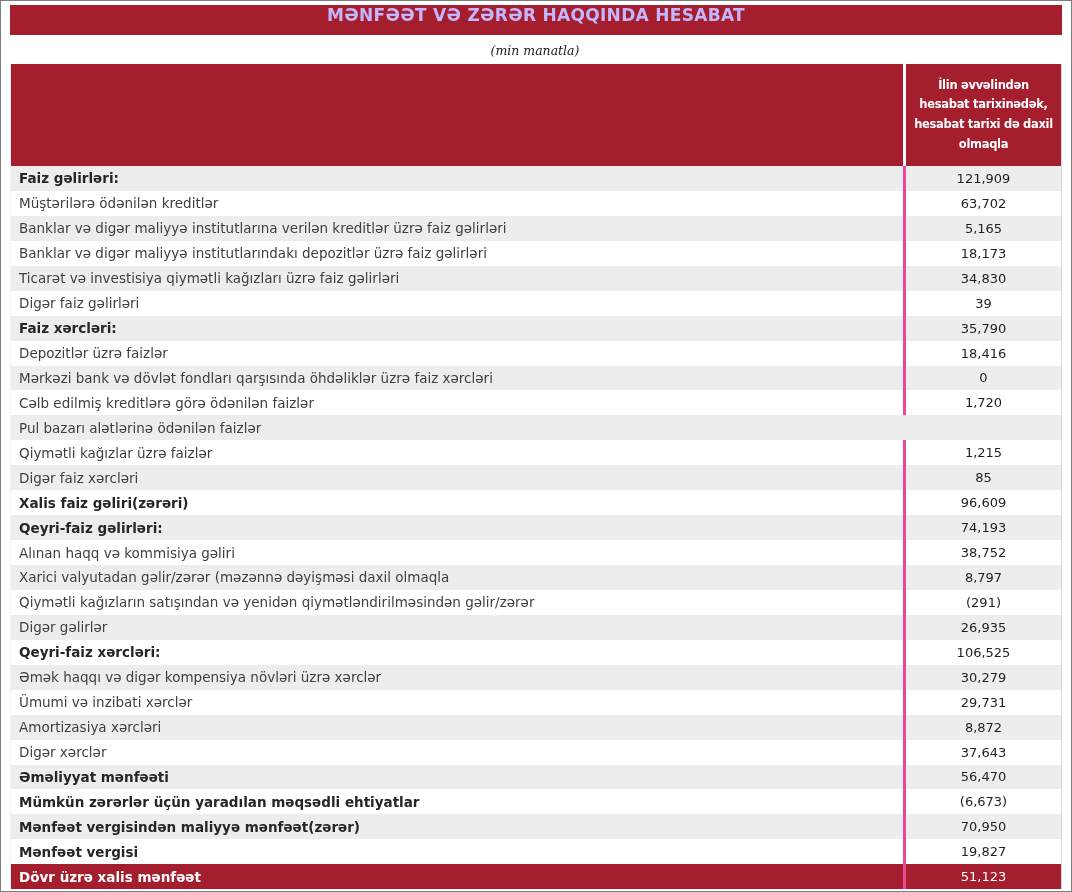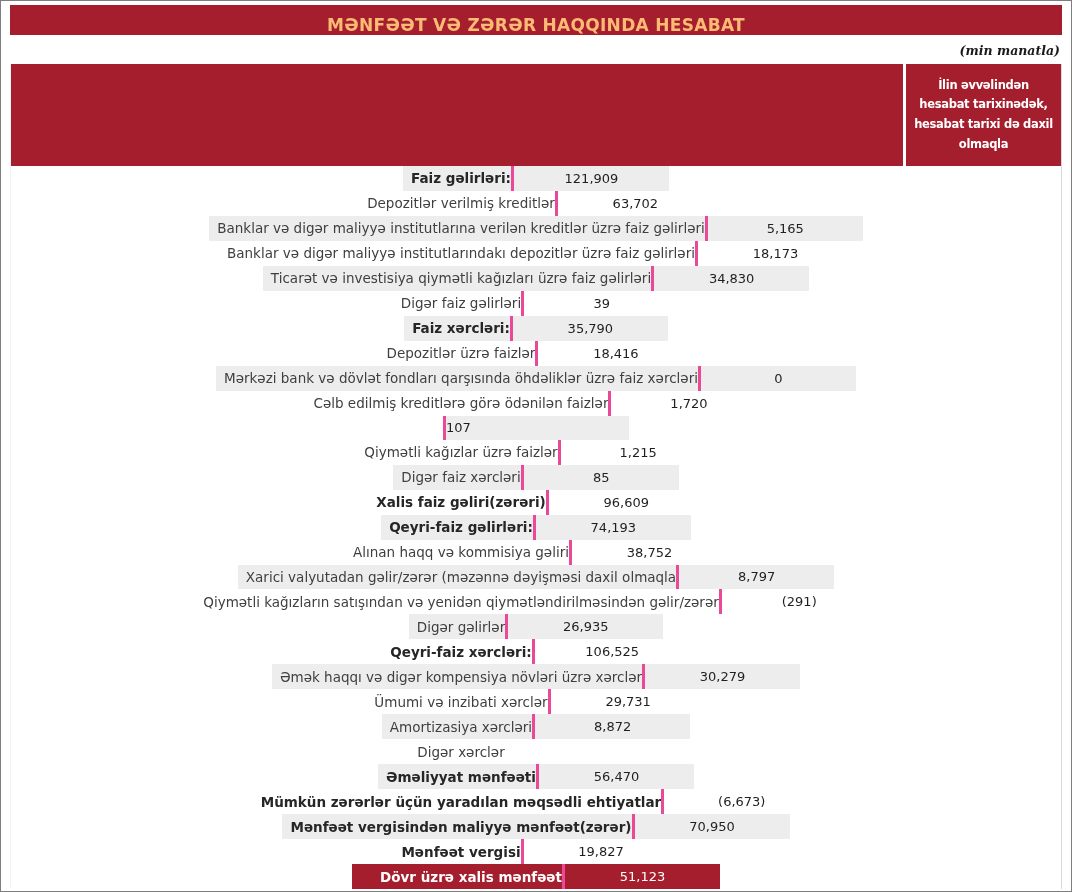--- a/index.html
+++ b/index.html
@@ -16,33 +16,33 @@
   }
   .page{
     width:1072px; height:892px;
     border:1px solid #7d7d7d;
     padding:4px 9px 2px 9px;
     background:#ffffff;
     display:flex; flex-direction:column;
   }
   .title-bar{
     background:var(--red);
-    color:#fdba74;
+    color:#c4b5fd;
     height:30px;
-    display:flex; align-items:flex-end; justify-content:center;
+    display:flex; align-items:flex-start; justify-content:center;
     font-weight:bold;
     font-size:17px;
     letter-spacing:0.3px;
     flex:0 0 auto;
   }
   .unit-note{
-    text-align:right;
+    text-align:center;
     font-family:"DejaVu Serif","Liberation Serif",serif;
     font-style:italic;
-    font-weight:bold;
+    font-weight:normal;
     font-size:12.5px;
     color:#1a1a1a;
     padding:8px 2px 6px 0;
     flex:0 0 auto;
   }
   .table{
     flex:1 1 auto;
     display:flex; flex-direction:column;
     border-right:1px solid #d9d9d9;
     border-left:1px solid #f2f2f2;
@@ -60,21 +60,21 @@
     color:#ffffff;
     font-weight:bold;
     font-size:11.5px;
     letter-spacing:-0.3px;
     line-height:1.7;
     text-align:center;
     white-space:pre-line;
     display:flex; align-items:center; justify-content:center;
     padding:2px 3px;
   }
-  #rows{ flex:1 1 auto; display:flex; flex-direction:column;align-items:center; }
+  #rows{ flex:1 1 auto; display:flex; flex-direction:column; }
   .row{
     display:grid;
     grid-template-columns:1fr 158px;
     flex:1 1 auto;
     align-items:center;
     background:#ffffff;
   }
   #rows .row:nth-child(odd){ background:var(--row-alt); }
   .cell.label{
     padding-left:8px;
@@ -89,21 +89,21 @@
     font-weight:normal;
     font-size:13px;
     color:#1f1f1f;
     align-self:stretch;
     display:flex; align-items:center; justify-content:center;
   }
   .row.bold .cell.label{
     font-weight:bold;
     color:var(--text-strong);
   }
-  #rows .row.highlight{ background:var(--red);padding-left:20px; }
+  #rows .row.highlight{ background:var(--red); }
   .row.highlight .cell.label,
   .row.highlight .cell.value{ color:#ffffff; }
 </style>
 </head>
 <body>
 
 <div class="page">
   <div class="title-bar">
     <span>MƏNFƏƏT VƏ ZƏRƏR HAQQINDA HESABAT</span>
   </div>
@@ -115,21 +115,21 @@
 hesabat tarixinədək,
 hesabat tarixi də daxil
 olmaqla</div>
     </div>
     <div id="rows">
         <div class="row bold">
           <div class="cell label">Faiz gəlirləri:</div>
           <div class="cell value">121,909</div>
         </div>
         <div class="row">
-          <div class="cell label">Depozitlər verilmiş kreditlər</div>
+          <div class="cell label">Müştərilərə ödənilən kreditlər</div>
           <div class="cell value">63,702</div>
         </div>
         <div class="row">
           <div class="cell label">Banklar və digər maliyyə institutlarına verilən kreditlər üzrə faiz gəlirləri</div>
           <div class="cell value">5,165</div>
         </div>
         <div class="row">
           <div class="cell label">Banklar və digər maliyyə institutlarındakı depozitlər üzrə faiz gəlirləri</div>
           <div class="cell value">18,173</div>
         </div>
@@ -151,21 +151,21 @@
         </div>
         <div class="row">
           <div class="cell label">Mərkəzi bank və dövlət fondları qarşısında öhdəliklər üzrə faiz xərcləri</div>
           <div class="cell value">0</div>
         </div>
         <div class="row">
           <div class="cell label">Cəlb edilmiş kreditlərə görə ödənilən faizlər</div>
           <div class="cell value">1,720</div>
         </div>
         <div class="row">
-          <div class="cell value">107</div>
+          <div class="cell label">Pul bazarı alətlərinə ödənilən faizlər</div>
         </div>
         <div class="row">
           <div class="cell label">Qiymətli kağızlar üzrə faizlər</div>
           <div class="cell value">1,215</div>
         </div>
         <div class="row">
           <div class="cell label">Digər faiz xərcləri</div>
           <div class="cell value">85</div>
         </div>
         <div class="row bold">
@@ -203,20 +203,21 @@
         <div class="row">
           <div class="cell label">Ümumi və inzibati xərclər</div>
           <div class="cell value">29,731</div>
         </div>
         <div class="row">
           <div class="cell label">Amortizasiya xərcləri</div>
           <div class="cell value">8,872</div>
         </div>
         <div class="row">
           <div class="cell label">Digər xərclər</div>
+          <div class="cell value">37,643</div>
         </div>
         <div class="row bold">
           <div class="cell label">Əməliyyat mənfəəti</div>
           <div class="cell value">56,470</div>
         </div>
         <div class="row bold">
           <div class="cell label">Mümkün zərərlər üçün yaradılan məqsədli ehtiyatlar</div>
           <div class="cell value">(6,673)</div>
         </div>
         <div class="row bold">

